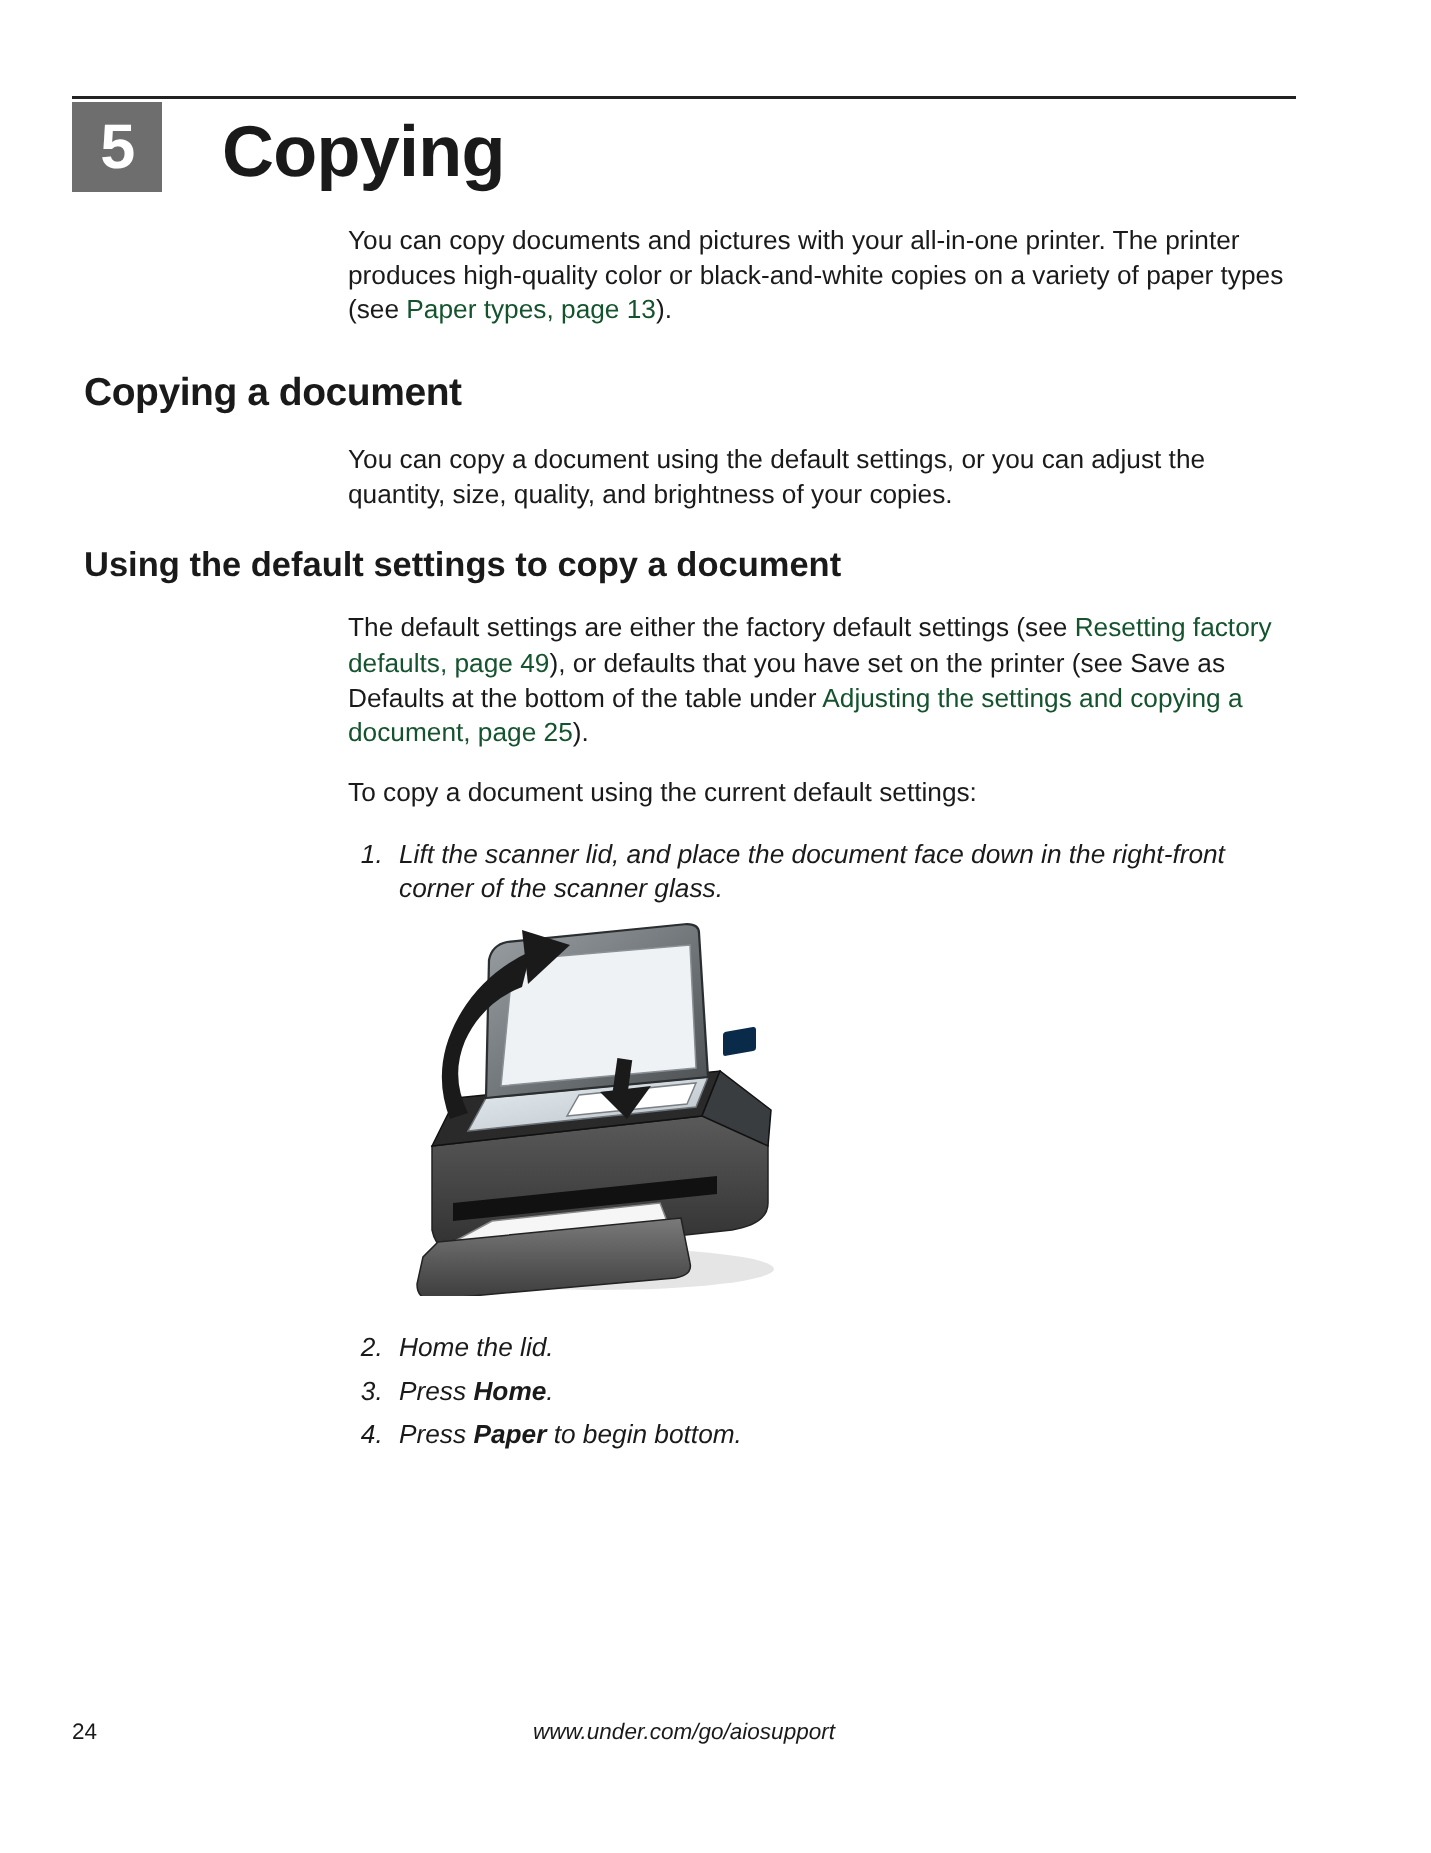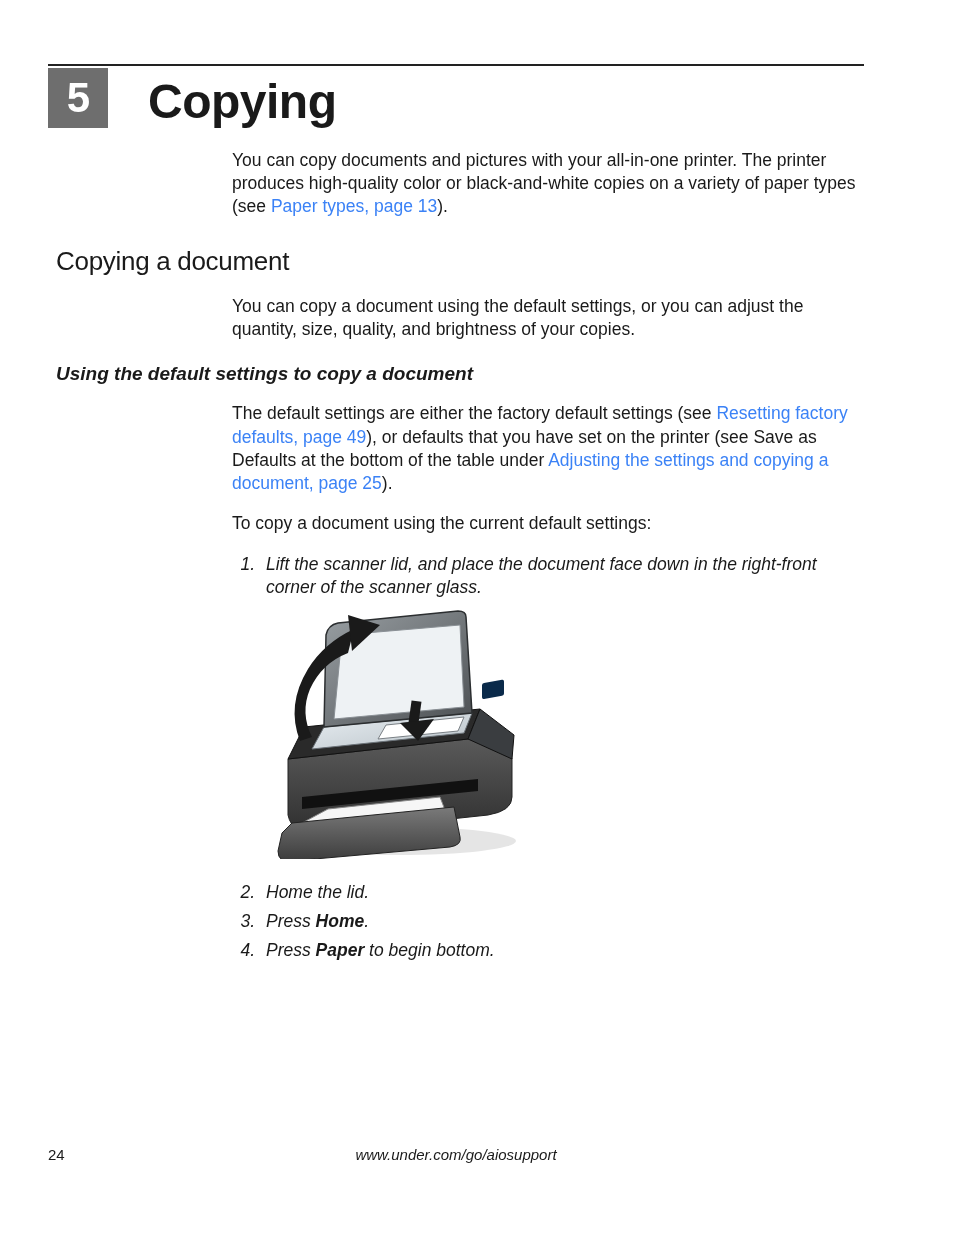--- a/index.html
+++ b/index.html
@@ -55,32 +55,31 @@
   .body-indent {
     margin-left: 184px;
     font-size: 17.5px;
     line-height: 1.32;
   }
   .p-intro {
     margin-top: 20px;
   }
   .h2 {
     font-size: 26px;
-    font-weight: 400;
+    font-weight: 700;
     margin: 28px 0 8px 8px;
     letter-spacing: -0.3px;
   }
   .h3 {
-    font-size: 19px;
+    font-size: 23px;
     font-weight: 700;
     margin: 22px 0 8px 8px;
-    font-style: italic;
   }
   .link {
-    color: #3b82f6;
+    color: #14532d;
   }
   ol.steps {
     margin: 10px 0 0 0;
     padding-left: 28px;
   }
   ol.steps li {
     margin-bottom: 6px;
     padding-left: 6px;
     font-size: 17.5px;
     line-height: 1.32;

